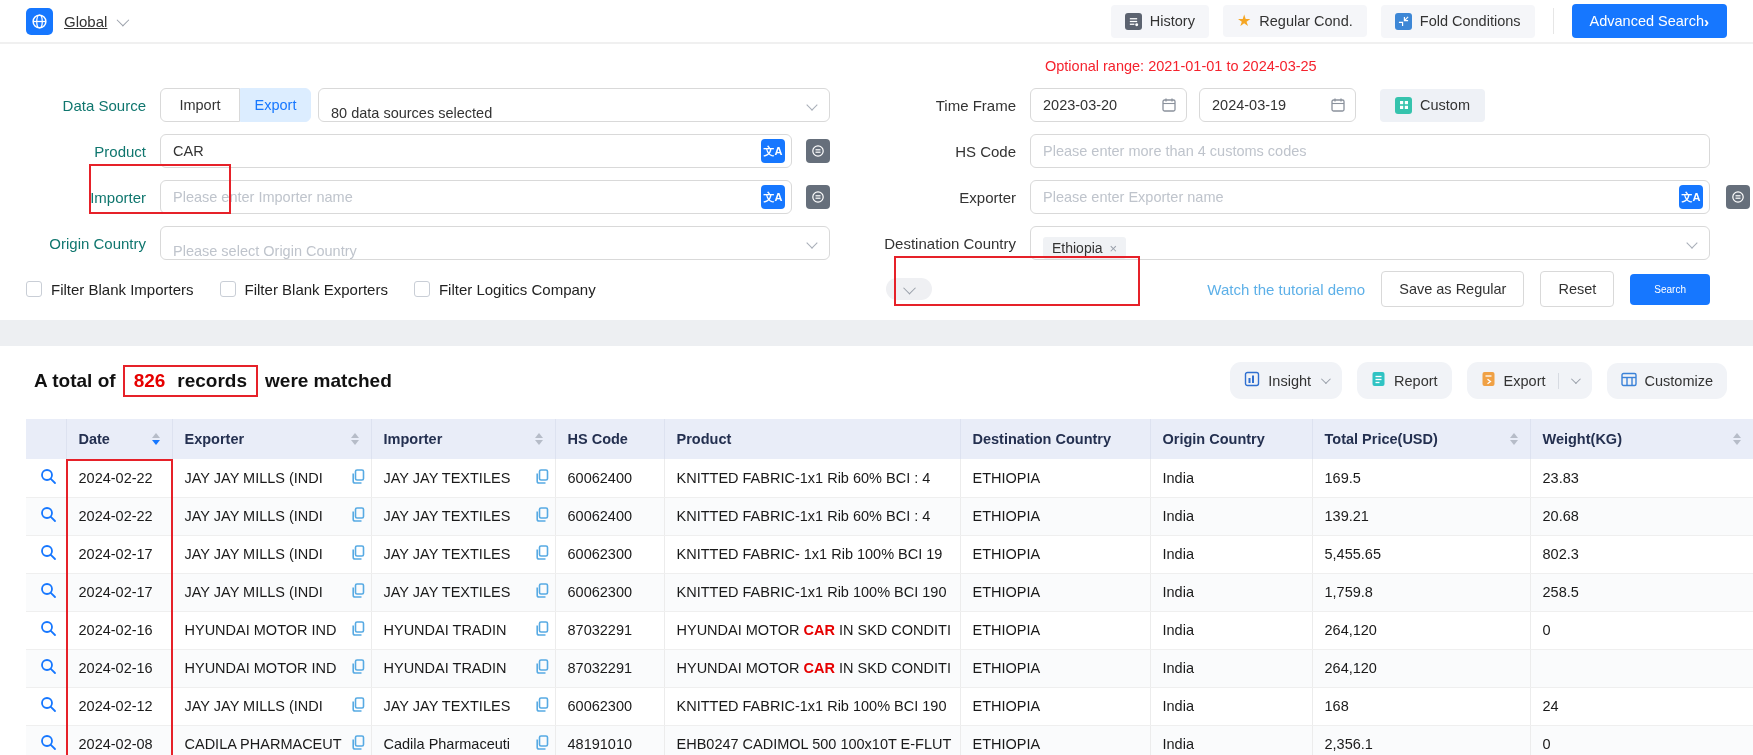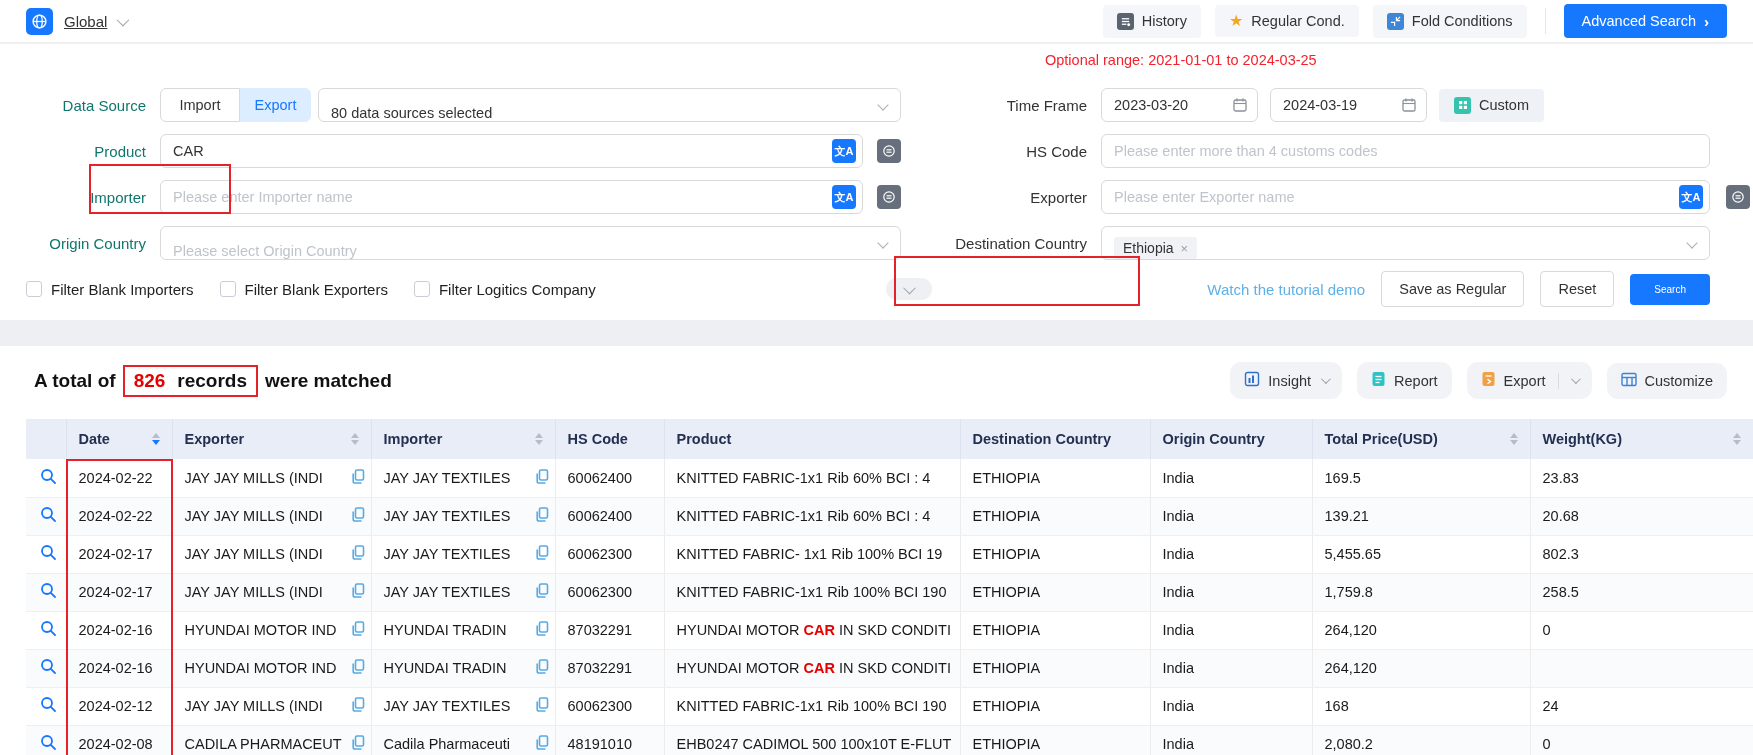--- a/index.html
+++ b/index.html
@@ -13,34 +13,34 @@
   .logo { width:27px; height:27px; border-radius:5px; background:#1677ff;
     display:flex; align-items:center; justify-content:center; }
   .region-name { margin-left:11px; font-size:15px; color:#333;text-decoration:underline; }
   .chev { width:9px; height:9px; border-right:1.6px solid #9aa0aa; border-bottom:1.6px solid #9aa0aa;
     transform:rotate(45deg) translateY(-2px); display:inline-block; margin-left:10px; }
   .tb-spacer { flex:1; }
   .tool-btn { display:flex; align-items:center; gap:8px; background:#f5f6f9; border:none;
     border-radius:4px; padding:8px 14px; font-size:14.5px; color:#333; margin-left:14px; cursor:pointer;
     font-family:inherit; }
   .tb-divider { width:1px; height:26px; background:#e6e6e6; margin:0 18px 0 18px; }
-  .adv-btn { display:flex; align-items:center; gap:8px; background:#1677ff; color:#fff;
+  .adv-btn { display:flex; align-items:center; gap:0; background:#1677ff; color:#fff;
     border:none; border-radius:4px; padding:9px 18px; font-size:14.5px; cursor:pointer; font-family:inherit; }
   .adv-chev { font-size:15px; font-weight:bold; line-height:1; }
   .icon-sq { width:17px; height:17px; border-radius:3px; display:inline-flex; align-items:center;
     justify-content:center; flex:0 0 auto; }
   .star { color:#f5a623; font-size:16px; line-height:1; }
 
   
   .form { position:relative; padding:44px 26px 14px 26px; background:#fff; }
-  .optional-range { position:absolute; top:8px; left:1045px; color:#f5222d; font-size:14.5px; }
+  .optional-range { position:absolute; top:14px; left:1045px; color:#f5222d; font-size:14.5px; }
   .frow { display:flex; align-items:center; margin-bottom:12px; height:34px; }
   .flabel { width:134px; text-align:right; padding-right:14px; font-size:15px; color:#0f766e; flex:0 0 auto; }
   .frlabel { width:200px; text-align:right; padding-right:14px; font-size:15px; color:#333; flex:0 0 auto; }
-  .lzone { width:741px; display:flex; align-items:center; flex:0 0 auto; }
+  .lzone { width:670px; display:flex; align-items:center; flex:0 0 auto; }
   .rzone { flex:1; display:flex; align-items:center; margin-right:17px; position:relative; }
   .ctrl { position:relative; flex:1; }
   .input, .selectbox { width:100%; height:34px; border:1px solid #d9d9d9; border-radius:6px;
     padding:0 12px; font-size:14.5px; color:#333; background:#fff; font-family:inherit; }
   .input::placeholder { color:#bfc4cc; }
   .selectbox { display:flex; align-items:flex-end; }
   .sel-ph { color:#bfc4cc; }
   .sel-chev { position:absolute; right:14px; top:13px; width:8px; height:8px;
     border-right:1.6px solid #a8aeb8; border-bottom:1.6px solid #a8aeb8; transform:rotate(45deg); }
   .seg { display:flex; flex:0 0 auto; }
@@ -51,21 +51,21 @@
   .translate-ic { position:absolute; right:7px; top:5px; width:24px; height:24px; border-radius:4px;
     background:#1677ff; color:#fff; font-size:11px; font-weight:bold; display:flex; align-items:center;
     justify-content:center; cursor:pointer; }
   .exact-ic { width:24px; height:24px; border-radius:4px; background:#666f7b; margin-left:14px;
     flex:0 0 auto; display:flex; align-items:center; justify-content:center; cursor:pointer; }
   .exact-abs { position:absolute; right:-40px; top:5px; margin-left:0; }
   .date-input { width:157px; position:relative; flex:0 0 auto; }
   .date-input .input { padding-right:32px; }
   .cal-ic { position:absolute; right:10px; top:9px; cursor:pointer; }
   .gap12 { width:12px; flex:0 0 auto; }
-  .custom-btn { margin-left:12px; display:flex; align-items:center; gap:8px; background:#eef1f6;
+  .custom-btn { margin-left:24px; display:flex; align-items:center; gap:8px; background:#eef1f6;
     border:none; border-radius:4px; padding:8px 15px; font-size:14.5px; color:#333; cursor:pointer; font-family:inherit; }
   .tag { display:inline-flex; align-items:center; gap:7px; background:#f0f2f5; border-radius:3px;
     padding:3px 9px; font-size:14px; color:#333; }
   .tag-x { color:#9aa0aa; font-size:13px; cursor:pointer; }
 
   
   .cb-row { display:flex; align-items:center; height:34px; position:relative; margin-bottom:0; }
   .cb-item { display:flex; align-items:center; margin-left:26px; }
   .cb-item:first-child { margin-left:26px; }
   .cb { width:16px; height:16px; border:1px solid #c9ced6; border-radius:3px; background:#fff;
@@ -772,21 +772,21 @@
                     <rect x="3.5" y="1" width="8" height="10" rx="1.5" fill="none" stroke="#57aae3" stroke-width="1.6"></rect>
                     <path d="M9.5 14H3A1.8 1.8 0 0 1 1.2 12.2V4.5" fill="none" stroke="#57aae3" stroke-width="1.6"></path>
                   </svg>
         </span>
               </span>
     </td>
     <td><span>48191010</span></td>
     <td><span>EHB0247 CADIMOL 500 100x10T E-FLUT</span><span class="hl"></span><span></span></td>
     <td><span>ETHIOPIA</span></td>
     <td><span>India</span></td>
-    <td><span>2,080.2</span></td>
+    <td><span>2,356.1</span></td>
     <td><span>0</span></td>
   </tr>
 </tbody>
     </table>
     <div class="annot annot-date"></div>
   </div>
 
 </div>
 
 </body></html>

